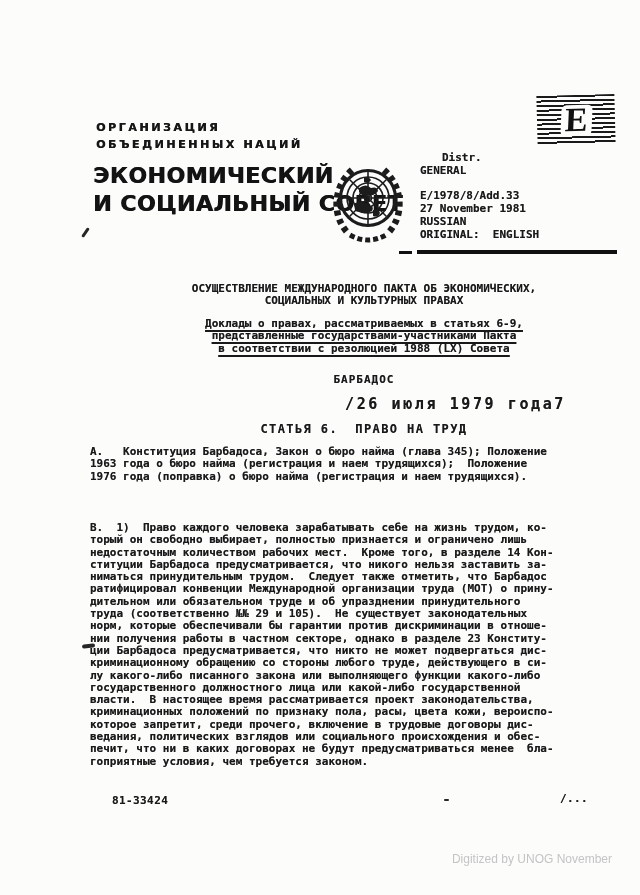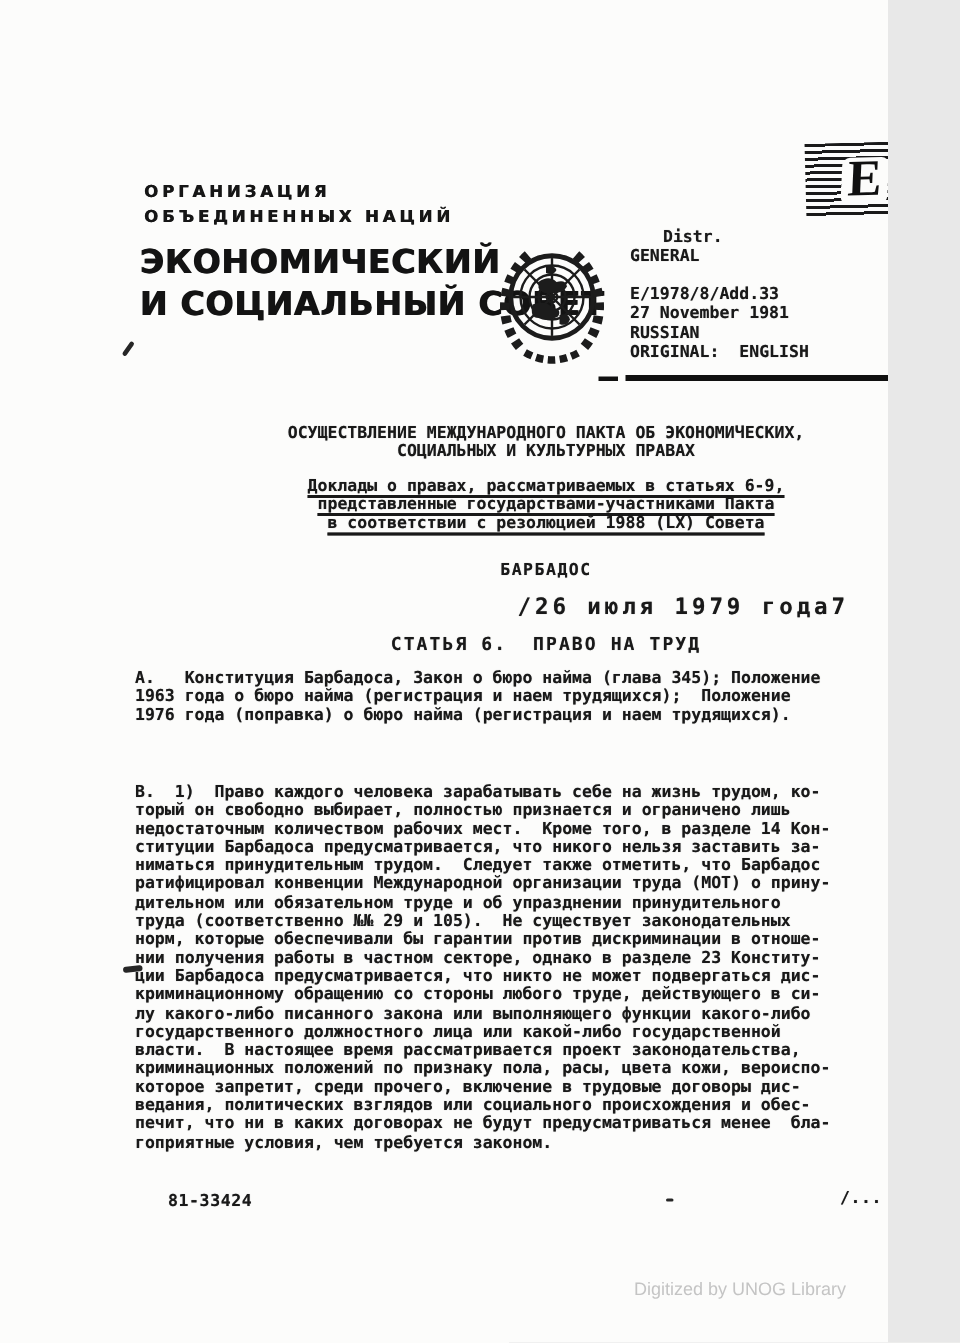--- a/index.html
+++ b/index.html
@@ -2,21 +2,21 @@
 <html style="--ink: #191919; --paper: #fcfcfb; --watermark: #c4c4c4;"><head>
 <meta charset="utf-8">
 <style>
   :root{
     --ink:#191919;
     --paper:#fcfcfb;
     --watermark:#c4c4c4;
   }
   html,body{margin:0;padding:0;background:#e8e8e8;}
   .page{
-    position:relative;width:592px;height:895px;background:var(--paper);
+    position:relative;width:640px;height:895px;background:var(--paper);
     overflow:hidden;font-family:"DejaVu Sans Mono","Liberation Mono",monospace;
     color:var(--ink);
   }
   .abs{position:absolute;}
   .mono{font-family:"DejaVu Sans Mono","Liberation Mono",monospace;font-weight:bold;
         text-shadow:0 0 .5px rgba(25,25,25,.55);}
   .sans{font-family:"DejaVu Sans","Liberation Sans",sans-serif;}
   
   .org-line{font-weight:bold;font-size:11px;letter-spacing:2.6px;color:#161616;
             text-shadow:.4px 0 0 #161616;}
@@ -148,15 +148,15 @@
       <span class="tline">гоприятные условия, чем требуется законом.</span>
     </div>
 
   <div class="abs mark" style="left:84px;top:227px;width:3px;height:11px;transform:rotate(35deg);"></div>
   <div class="abs mark" style="left:82px;top:644px;width:13px;height:3.5px;transform:rotate(-6deg);"></div>
   <div class="abs mark" style="left:444px;top:799px;width:5px;height:2px;"></div>
 
   <div class="abs mono footer-num" style="left:112px;top:794px;">81-33424</div>
   <div class="abs mono footer-num" style="left:560px;top:792px;">/...</div>
 
-  <div class="abs watermark" style="right:28px;top:852px;">Digitized by UNOG Library</div>
+  <div class="abs watermark" style="right:28px;top:852px;">Digitized by UNOG November</div>
 
 </div>
 
 </body></html>

